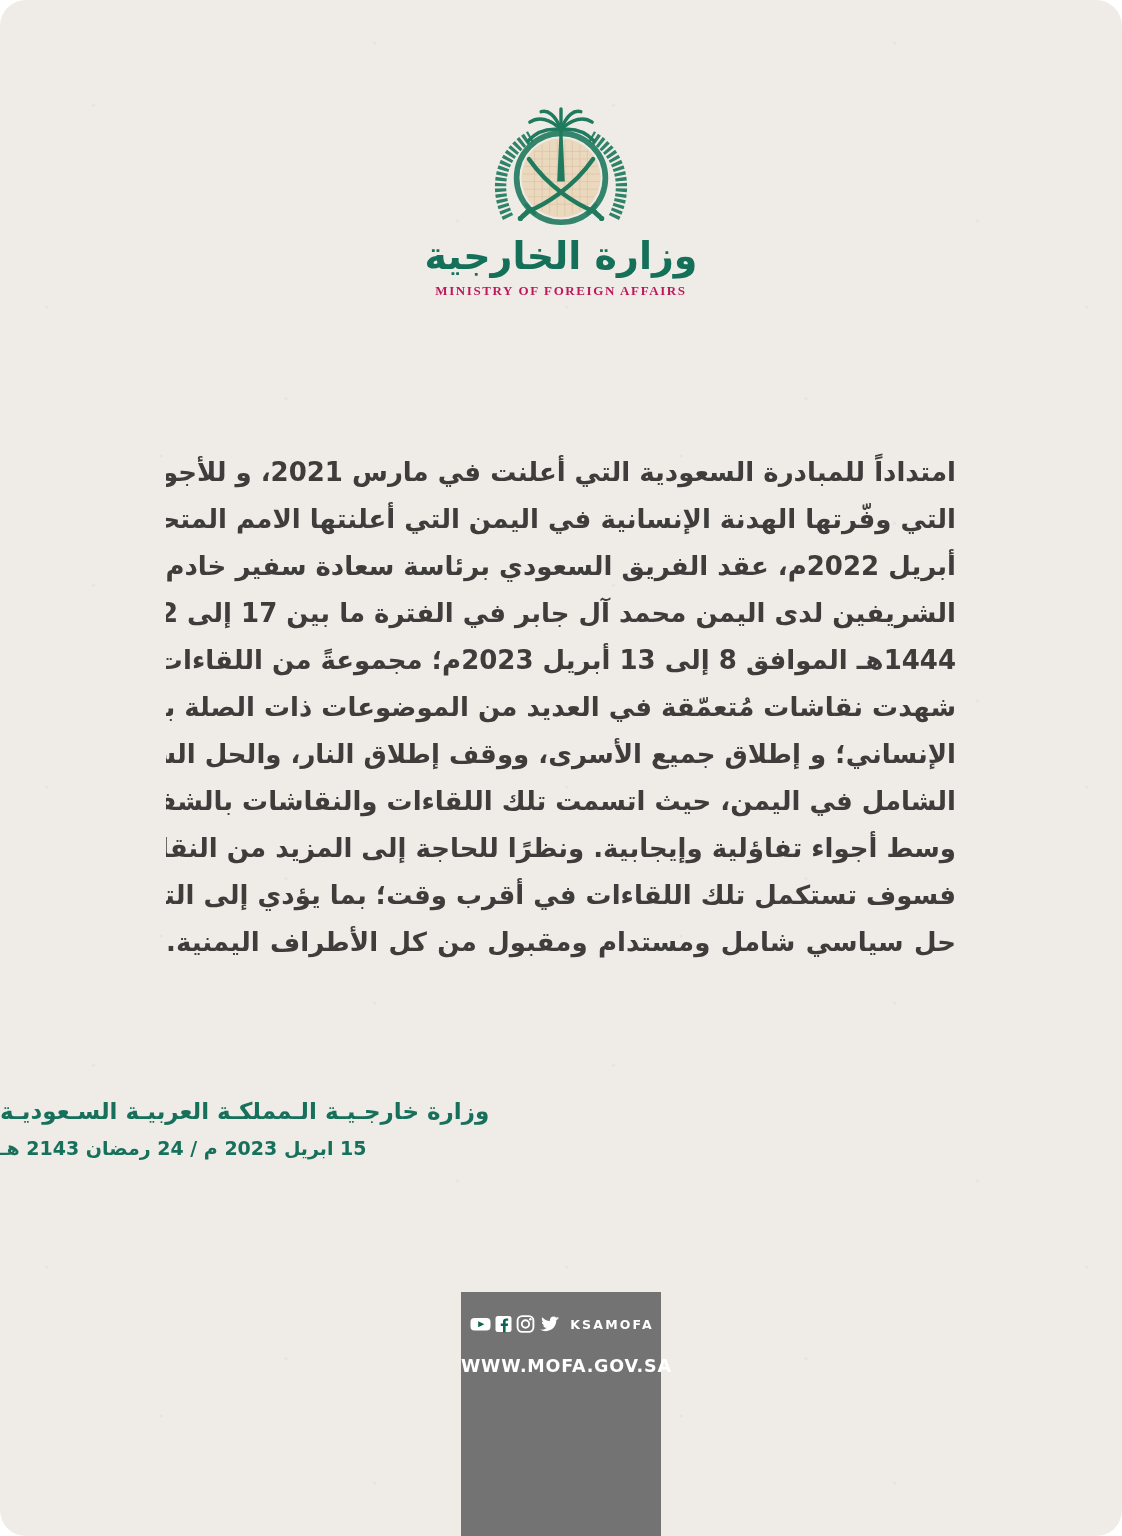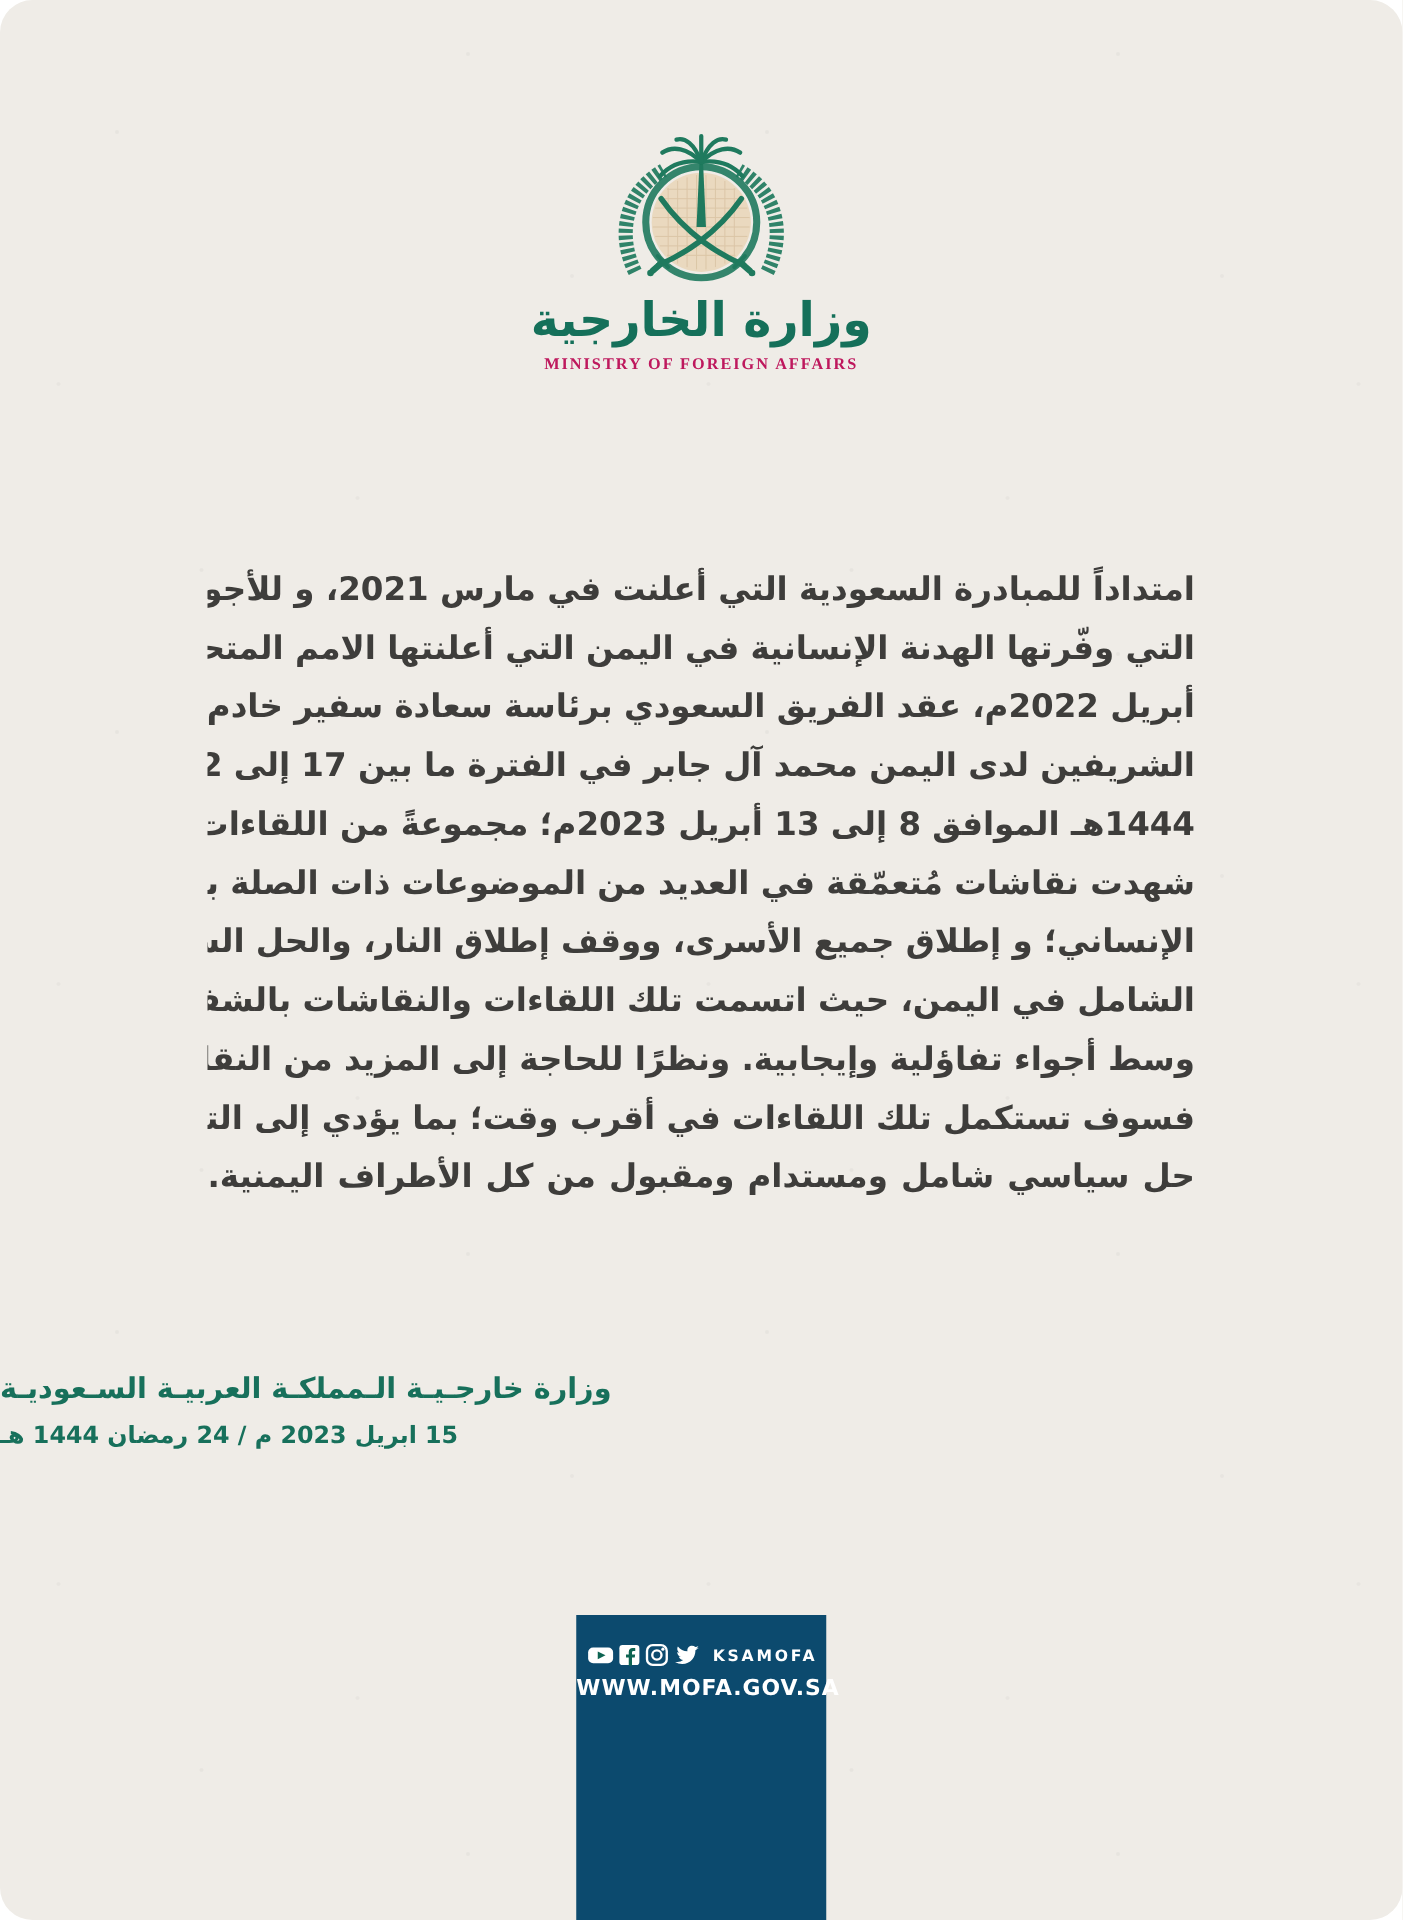--- a/index.html
+++ b/index.html
@@ -86,42 +86,42 @@
     font-size: 19px;
     font-weight: bold;
   }
 
   .footer-box {
     position: absolute;
     left: 461px;
     top: 1292px;
     width: 200px;
     height: 244px;
-    background: #0c4a6e;
+    background: #737373;
     box-sizing: border-box;
     padding-top: 22px;
   }
   .social-row {
     display: flex;
     align-items: center;
     justify-content: center;
     gap: 4px;
     height: 20px;
   }
   .social-row svg { display: block; }
   .social-handle {
     color: #ffffff;
     font-size: 12.5px;
     font-weight: bold;
     letter-spacing: 2.2px;
     margin-right: -2px;
     margin-left: 5px;
   }
   .website {
-    margin-top: 7px;
+    margin-top: 22px;
     text-align: center;
     color: #ffffff;
     font-size: 17.5px;
     font-weight: bold;
     letter-spacing: 0.8px;
   }
 </style>
 </head>
 <body>
 
@@ -196,21 +196,21 @@
       <div class="stmt-line">شهدت نقاشات مُتعمّقة في العديد من الموضوعات ذات الصلة بالوضع</div>
       <div class="stmt-line">الإنساني؛ و إطلاق جميع الأسرى، ووقف إطلاق النار، والحل السياسي</div>
       <div class="stmt-line">الشامل في اليمن، حيث اتسمت تلك اللقاءات والنقاشات بالشفافية</div>
       <div class="stmt-line">وسط أجواء تفاؤلية وإيجابية. ونظرًا للحاجة إلى المزيد من النقاشات؛</div>
       <div class="stmt-line">فسوف تستكمل تلك اللقاءات في أقرب وقت؛ بما يؤدي إلى التوصل الى</div>
       <div class="stmt-line">حل سياسي شامل ومستدام ومقبول من كل الأطراف اليمنية.</div>
     </div>
 
   <div class="signature">
     <div class="signature-org">وزارة خارجـيـة الـمملكـة العربيـة السـعوديـة</div>
-    <div class="signature-date">15 ابريل 2023 م / 24 رمضان 1444 هـ</div>
+    <div class="signature-date">15 ابريل 2023 م / 24 رمضان 2143 هـ</div>
   </div>
 
   <div class="footer-box">
     <div class="social-row">
       <span>
         <svg width="21" height="20" viewBox="0 0 21 20">
           <rect x="0.5" y="4" width="20" height="12.5" rx="4" fill="#ffffff"></rect>
           <polygon points="8.2,7.2 14.4,10.25 8.2,13.3" fill="#0d6452"></polygon>
         </svg>
       </span>

